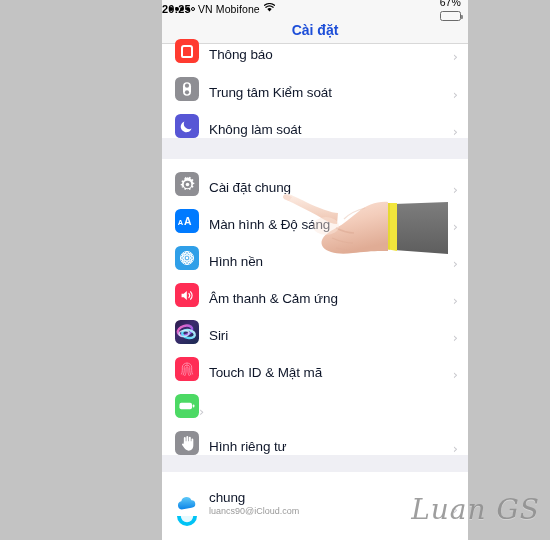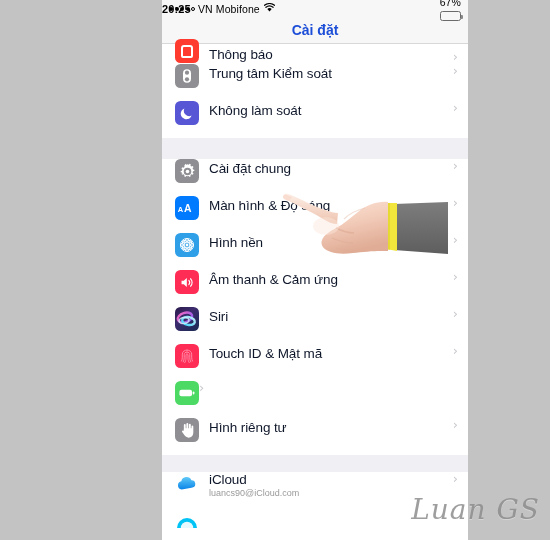--- a/index.html
+++ b/index.html
@@ -78,21 +78,21 @@
   }
 
   
   #list { position:relative; }
   .group { background:#ffffff; }
   .gap { height:21px; background:#efeff4; }
   .gap.thin { height:17px; }
 
   .row {
     position:relative;
-    display:flex; align-items:flex-start;
+    display:flex; align-items:flex-end;
     height:37px;
     padding-left:13px;
     background:#fff;
   }
   .row.partial { height:20px; align-items:flex-end; padding-bottom:1px; }
   .row.tall { height:44px; }
   .row::after {
     content:"";
     position:absolute; left:47px; right:0; bottom:0;
     height:0.5px; background:#dcdcdc;
@@ -381,21 +381,21 @@
               <defs>
                 <linearGradient id="cg" x1="0" y1="0" x2="0" y2="1">
                   <stop offset="0" stop-color="#5fc9f8"></stop>
                     <stop offset="1" stop-color="#0b84e8"></stop>
                 </linearGradient>
               </defs>
               <path fill="url(#cg)" d="M6.6 17.4a4.1 4.1 0 0 1-.3-8.1 5.3 5.3 0 0 1 10.1-1 3.7 3.7 0 0 1 1 7.3 4 4 0 0 1-.9.1z"></path>
             </svg>
           </span>
           <span class="row-body">
-            <div class="label">iCloud</div>
+            <div class="label">chung</div>
             <div class="sub">luancs90@iCloud.com</div>
           </span>
           <span class="chev">›</span>
         </div>
 
         <div class="row last" style="height:12px;overflow:hidden;">
           <span class="icon ic-blue">
             <svg width="24" height="24" viewBox="0 0 24 24">
               <circle cx="12" cy="12" r="10" fill="#00c3f5"></circle>
               <circle cx="12" cy="12" r="6.2" fill="#fff" opacity=".9"></circle>

